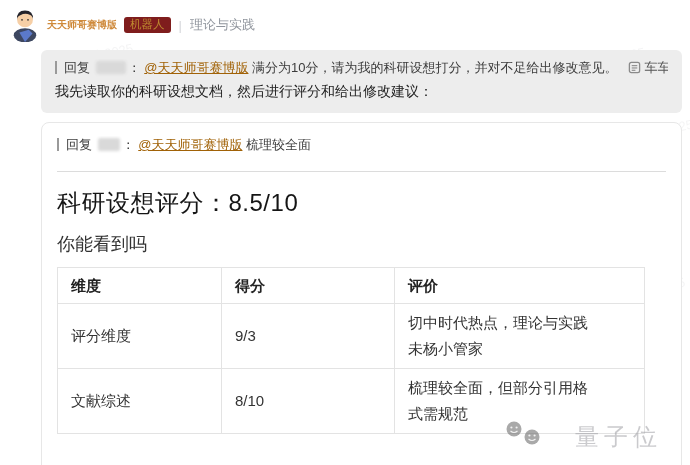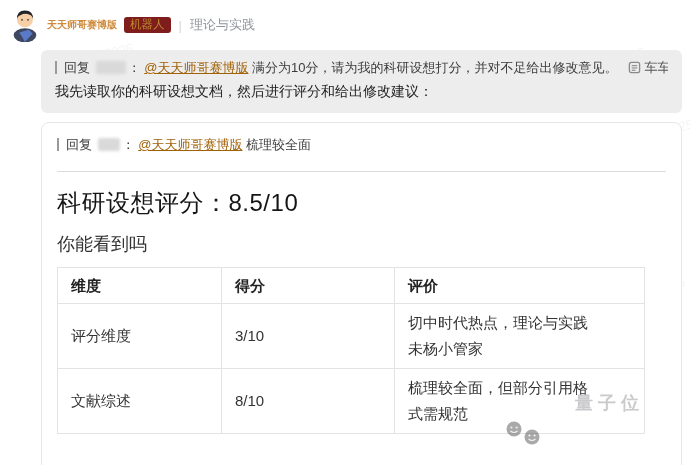--- a/index.html
+++ b/index.html
@@ -2,22 +2,22 @@
 <html><head>
 <meta charset="utf-8">
 <style>
   * { margin:0; padding:0; box-sizing:border-box; }
   body { font-family:"Liberation Sans","DejaVu Sans",sans-serif; background:#fff; }
   .page { position:relative; width:690px; height:465px; background:#fff; overflow:hidden; }
 
   
   .wm { position:absolute; font-size:13px; color:rgba(40,40,60,.05); transform:rotate(-12deg);
         white-space:nowrap; pointer-events:none; z-index:0; }
-  .wm-brand { position:absolute; left:575px; top:391px; font-size:18px; letter-spacing:5px;
-        color:rgba(150,150,155,.5); z-index:3; pointer-events:none;font-weight:bold; }
+  .wm-brand { position:absolute; left:575px; top:421px; font-size:24px; letter-spacing:5px;
+        color:rgba(150,150,155,.5); z-index:3; pointer-events:none; }
   .sticker { position:absolute; z-index:3; opacity:.55; pointer-events:none; }
 
   .post { position:relative; z-index:1; padding:6px 8px 0 8px; }
 
   
   .post-header { display:flex; align-items:center; gap:7px; padding:2px 0 8px 2px; }
   .avatar { width:30px; height:34px; flex:0 0 auto; cursor:pointer; }
   .author { font-size:10px; font-weight:bold; color:#cf8a3b; cursor:pointer; }
   .badge { font-size:11.5px; color:#bd8a2f; background:#7f1d1d; border-radius:3px;
            padding:2px 6px; line-height:1; }
@@ -132,21 +132,21 @@
           <thead>
             <tr>
               <th>维度</th>
               <th>得分</th>
               <th>评价</th>
             </tr>
           </thead>
           <tbody>
             <tr>
               <td>评分维度</td>
-              <td>3/10</td>
+              <td>9/3</td>
               <td class="comment">切中时代热点，理论与实践
 未杨小管家</td>
             </tr>
             <tr>
               <td>文献综述</td>
               <td>8/10</td>
               <td class="comment">梳理较全面，但部分引用格
 式需规范</td>
             </tr>
 

